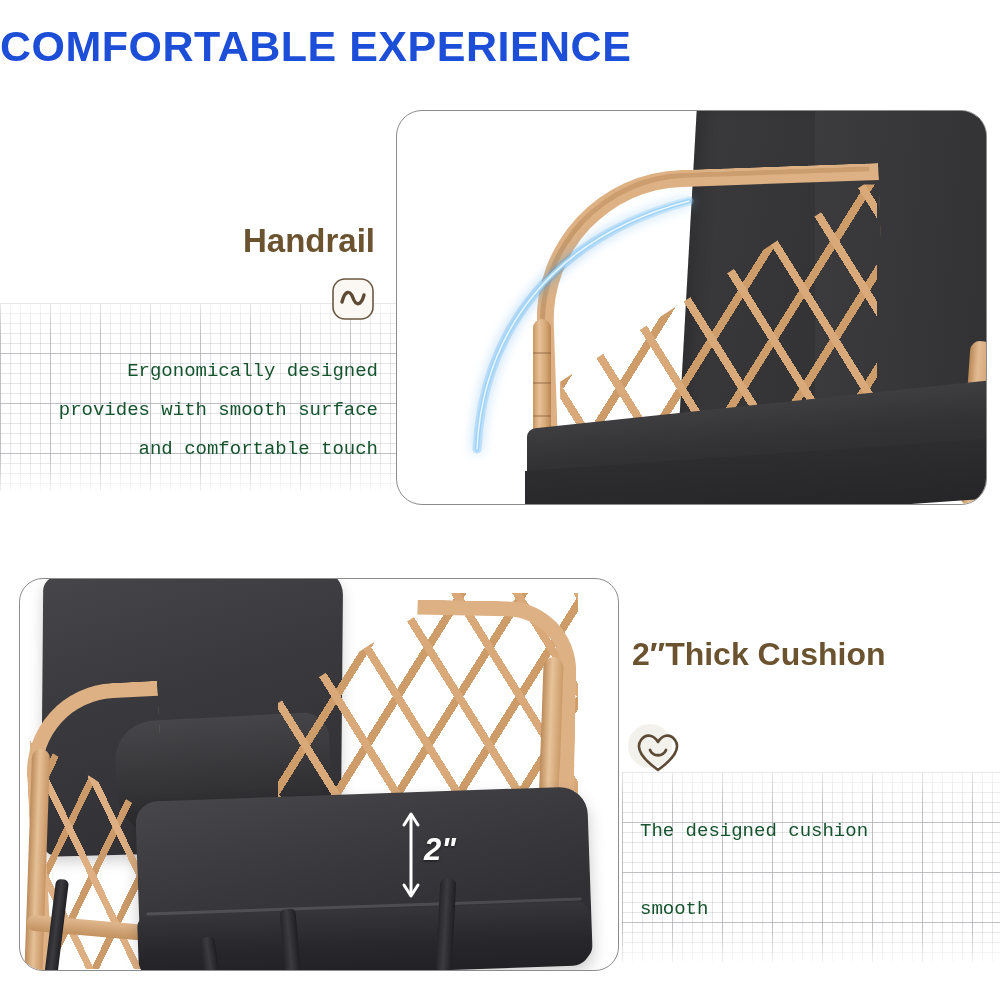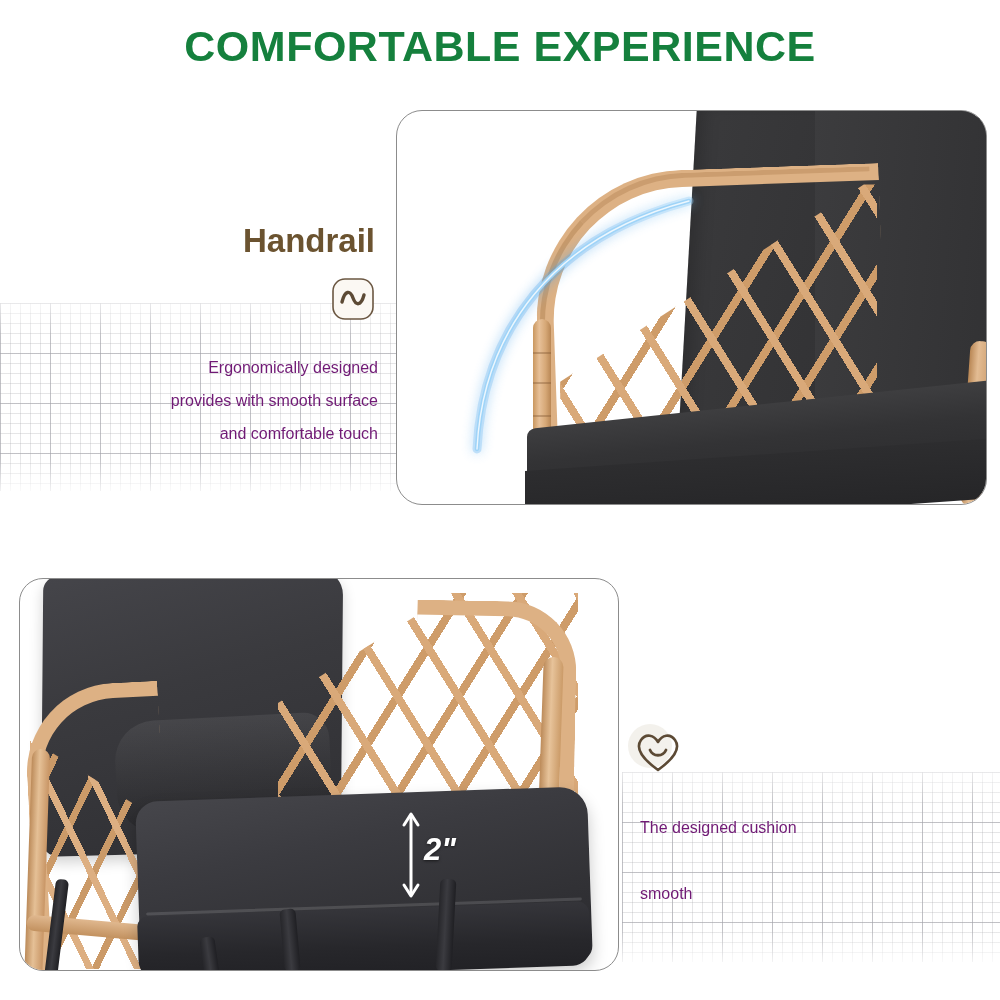--- a/index.html
+++ b/index.html
@@ -28,42 +28,41 @@
   .grid.right{left:622px;top:772px;width:378px;height:190px;}
   .grid:after{
     content:"";position:absolute;inset:0;
     background:linear-gradient(to bottom,rgba(255,255,255,.65) 0%,rgba(255,255,255,0) 18%,rgba(255,255,255,0) 82%,rgba(255,255,255,.8) 100%);
     pointer-events:none;
   }
 
   
   .main-title{
     position:absolute;left:0;top:22px;width:1000px;
-    text-align:center;
     font-size:43px;font-weight:bold;letter-spacing:.5px;
-    color:#15803d;
+    color:#1d4ed8;
     font-family:"Liberation Sans", sans-serif;
   }
 
   
   .feat-title{
     position:absolute;
     font-size:33px;font-weight:bold;line-height:1.28;
     color:#6B5330;
     font-family:"Liberation Sans", sans-serif;
   }
   .feat-title.left{left:20px;top:178px;width:355px;text-align:right;}
   .feat-title.right{left:632px;top:634px;width:350px;text-align:left;font-size:32px;color:#6B5330;}
 
   
   .feat-body{
     position:absolute;
-    font-size:16px;line-height:2.05;
-    color:#701a75;
-    font-family:Liberation Sans, sans-serif;
+    font-size:19px;line-height:2.05;
+    color:#14532d;
+    font-family:Liberation Mono, monospace;
     font-weight:400;
   }
   .feat-body.left{left:10px;top:352px;width:368px;text-align:right;}
   .feat-body.right{left:640px;top:812px;width:340px;text-align:left;}
 
   
   .icon-badge{position:absolute;}
   .icon-badge.wave{left:330px;top:276px;width:46px;height:46px;}
   .icon-badge.heart{left:632px;top:726px;width:52px;height:52px;}
   .icon-badge .halo{
@@ -364,20 +363,21 @@
 
   <svg class="dim" viewBox="0 0 26 98">
     <g stroke="#ffffff" stroke-width="3" fill="none" stroke-linecap="round">
       <line x1="13" y1="12" x2="13" y2="86"></line>
       <polyline points="6,19 13,8 20,19" stroke-linejoin="round"></polyline>
       <polyline points="6,79 13,90 20,79" stroke-linejoin="round"></polyline>
     </g>
   </svg>
   <div class="dim-label">2"</div>
 
+  <div class="feat-title right">2″Thick Cushion</div>
 
   <div class="icon-badge heart">
     <div class="halo"></div>
     <svg width="52" height="52" viewBox="0 0 52 52">
       <path d="M26 44 C 8 31, 4 21, 9 14 C 14 7, 22 9, 26 16 C 30 9, 38 7, 43 14 C 48 21, 44 31, 26 44 Z" fill="none" stroke="#5C4A35" stroke-width="2.6" stroke-linejoin="round"></path>
       <path d="M18 24 C 21 31, 31 31, 34 24" fill="none" stroke="#5C4A35" stroke-width="2.8" stroke-linecap="round"></path>
     </svg>
   </div>
 
   <div class="feat-body right">

